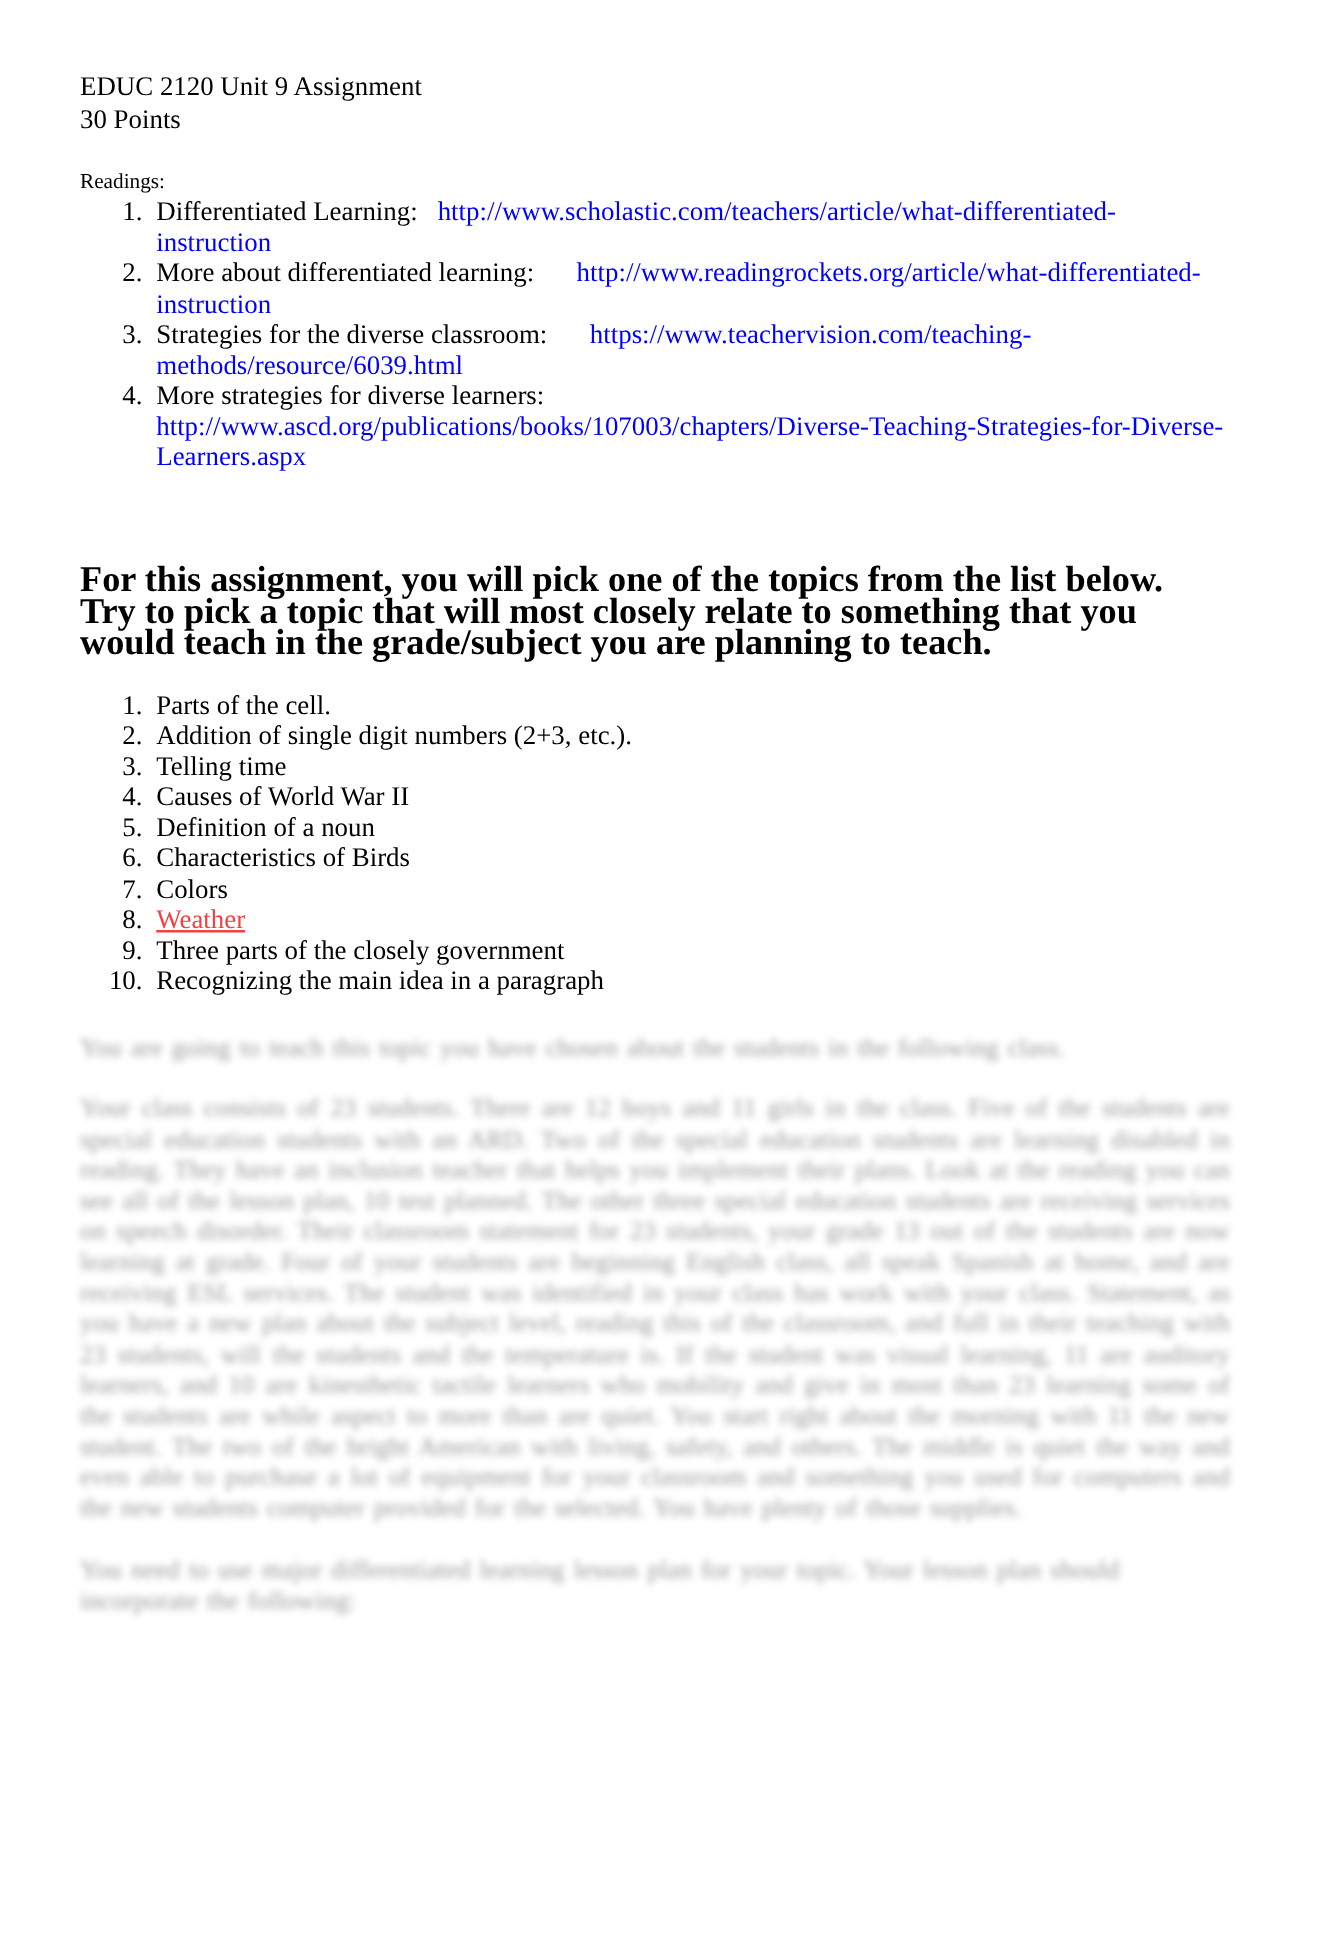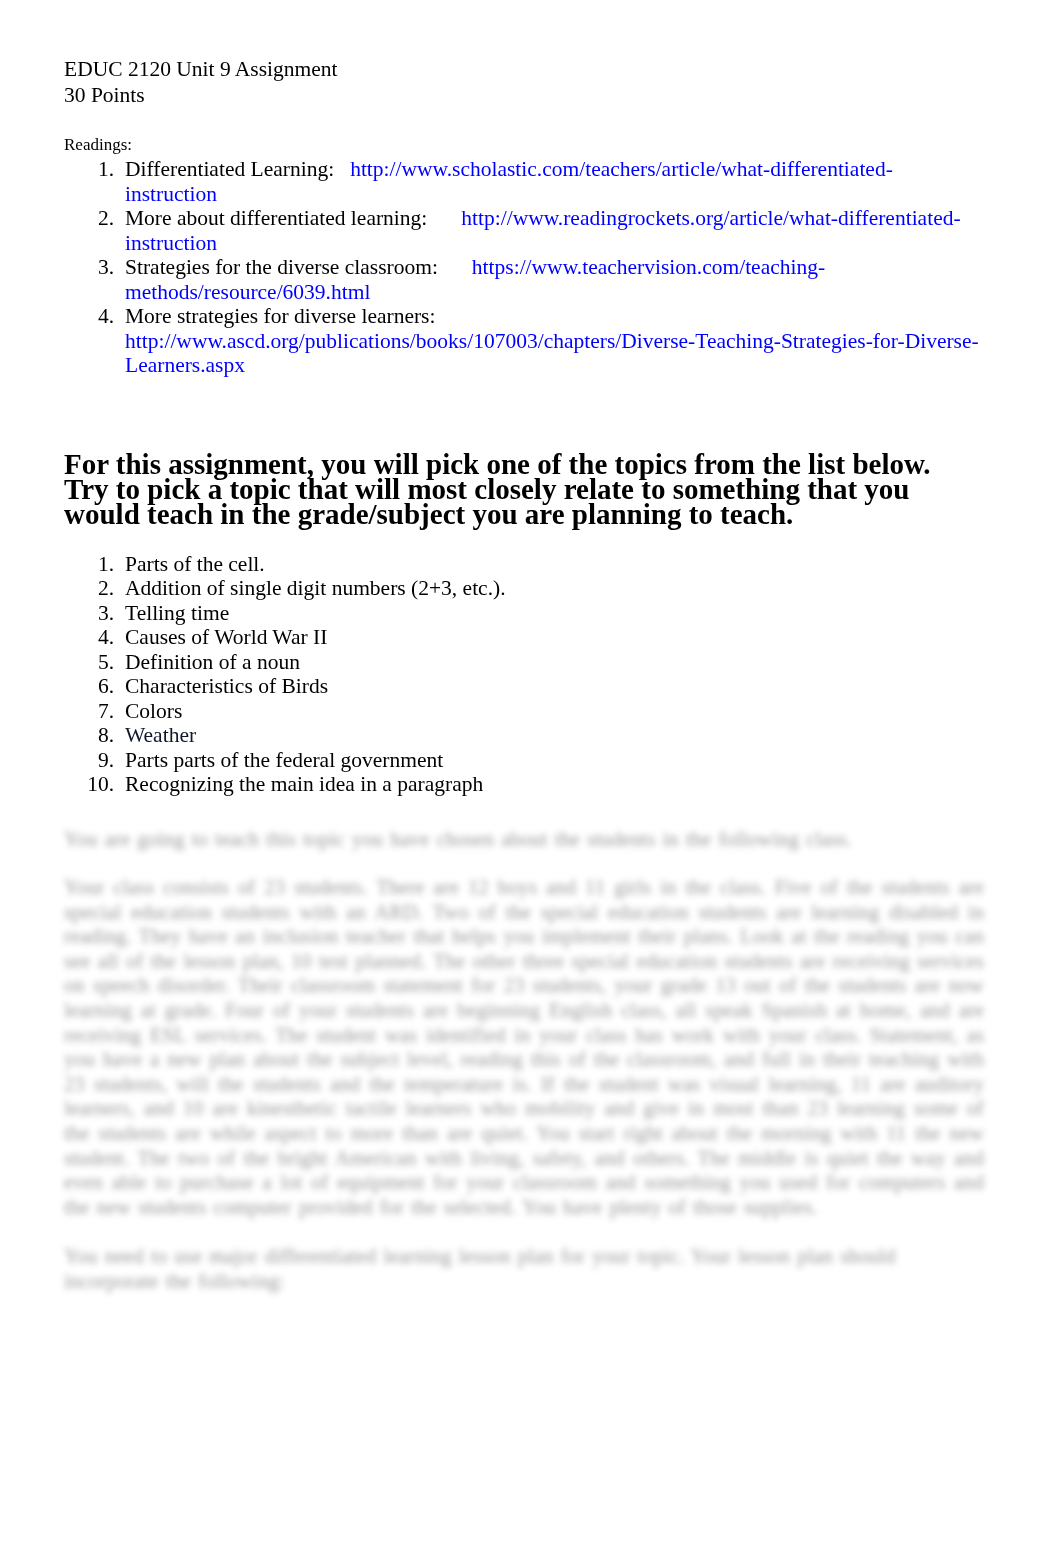--- a/index.html
+++ b/index.html
@@ -78,21 +78,21 @@
   }
 
   .link {
     color: #0000ff;
     text-decoration: none;
   }
   .tabgap { display: inline-block; width: 16px; }
   .tabgap-wide { display: inline-block; width: 34px; }
   .tabgap-xwide { display: inline-block; width: 46px; }
 
-  .red { color: #0f172a; }
+  .red { color: #ef4444; text-decoration: underline; }
 
   .para {
     font-size: 29px;
     line-height: 25px;
     white-space: pre-wrap;
     font-weight: bold;
   }
 
   
   .blurred {
@@ -186,21 +186,21 @@
       <li>
         <span class="num">7.</span>
         <span class="li-body">Colors</span>
       </li>
       <li>
         <span class="num">8.</span>
         <span class="li-body red">Weather</span>
       </li>
       <li>
         <span class="num">9.</span>
-        <span class="li-body">Parts parts of the federal government</span>
+        <span class="li-body">Three parts of the closely government</span>
       </li>
       <li>
         <span class="num">10.</span>
         <span class="li-body">Recognizing the main idea in a paragraph</span>
       </li>
     </ol>
 
     <div style="height:30px"></div>
 
     <div class="blurred-single">You are going to teach this topic you have chosen about the students in the following class.</div>

